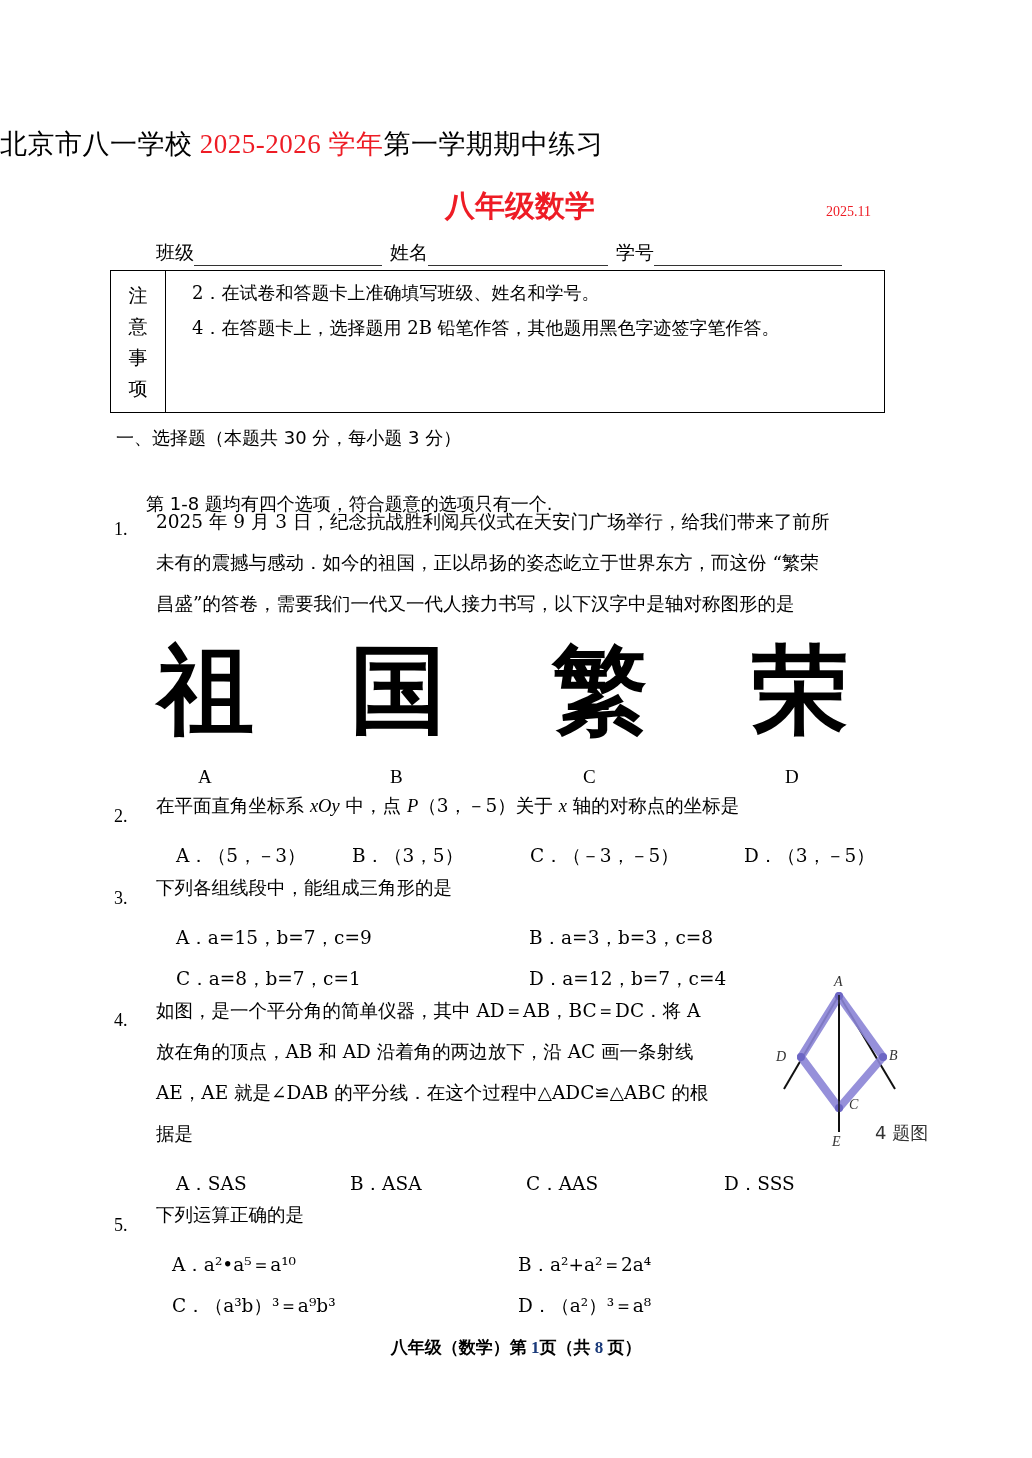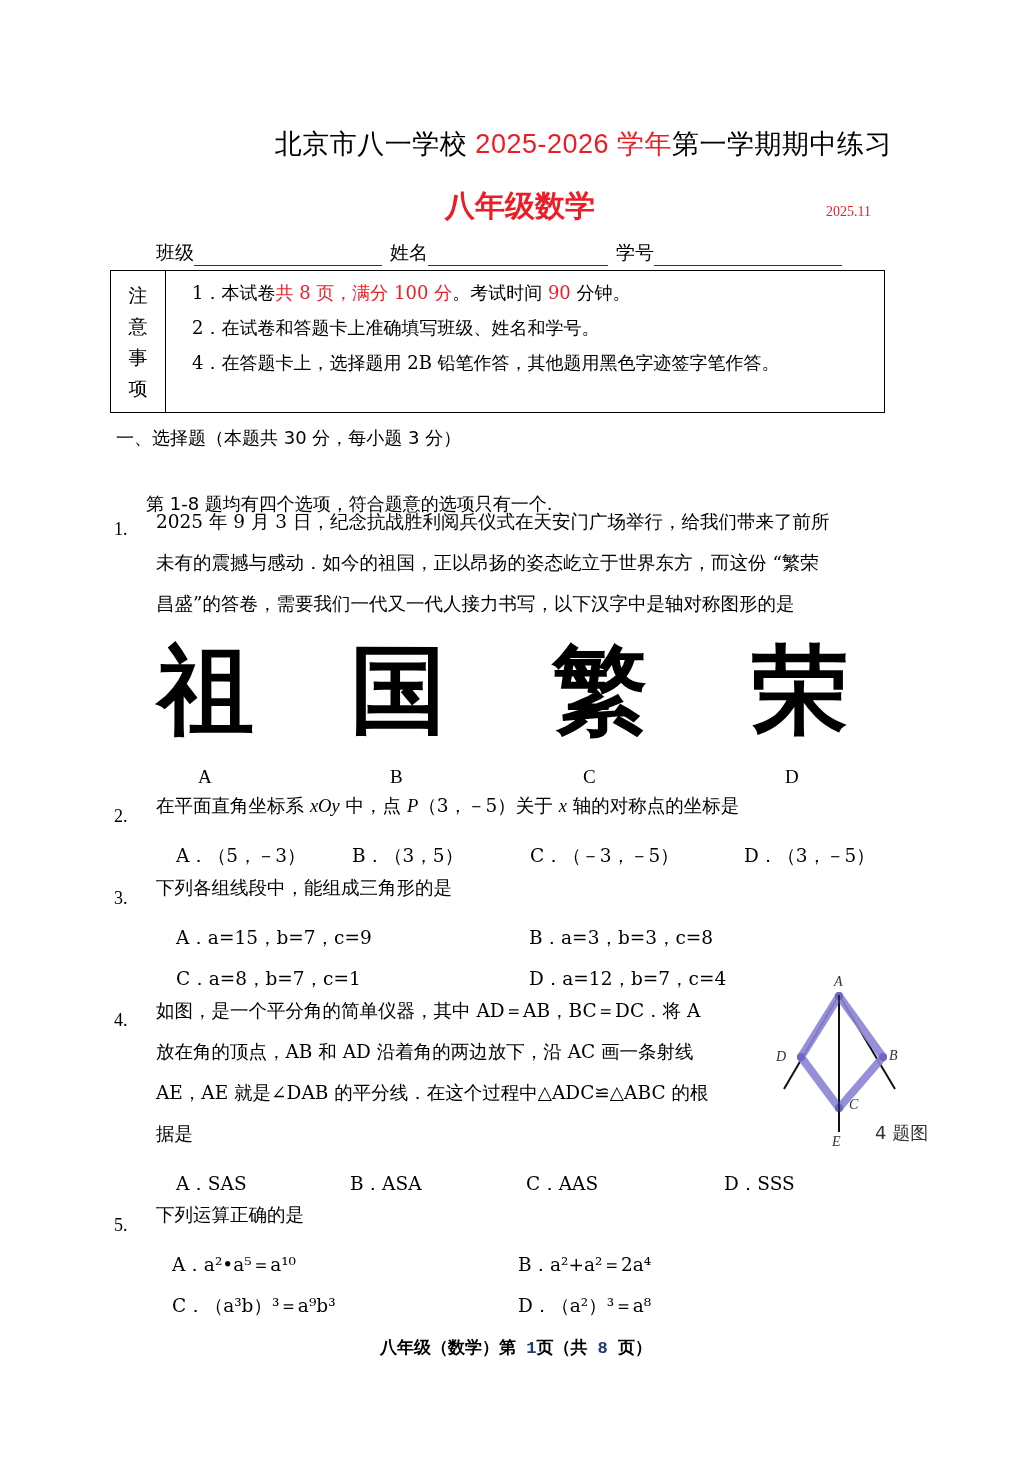--- a/index.html
+++ b/index.html
@@ -1,21 +1,21 @@
 <!DOCTYPE html>
 <html><head>
 <meta charset="utf-8">
 <style>
   html, body { margin: 0; padding: 0; background: #ffffff; }
   body { width: 1032px; height: 1458px; position: relative; overflow: hidden;
          font-family: "DejaVu Serif", "Liberation Serif", serif; color: #000; }
   .abs { position: absolute; }
   .red { color: #ee1c25; }
-  .title { left: 0; width: 892px; top: 126px; text-align: right;
-           font-family: Liberation Sans, sans-serif;
+  .title { left: 0; width: 892px; top: 126px; text-align: left;
+           font-family: Liberation Serif, serif;
            font-size: 27px; letter-spacing: 0.5px; }
   .subtitle { left: 0; width: 1040px; top: 186px; text-align: center;
               font-family: "DejaVu Sans", "Liberation Sans", sans-serif;
               font-size: 30px; font-weight: bold; color: #ee1c25; }
   .date { left: 826px; top: 204px; font-family: Liberation Serif, serif; font-size: 14px; color: #ee1c25; }
   .info-line { left: 156px; top: 240px; font-size: 19px; display: flex; align-items: flex-end; }
   .info-line .blank { display: inline-block; border-bottom: 1px solid #333; height: 20px; margin-right: 8px; }
   .notice { left: 110px; top: 270px; width: 773px; height: 141px; border: 1.5px solid #000; display: flex; }
   .notice .side { width: 54px; border-right: 1.5px solid #000; display: flex; flex-direction: column;
                   align-items: center; justify-content: center; font-family: "DejaVu Sans", sans-serif; font-size: 19px; line-height: 31px; }
@@ -23,21 +23,21 @@
   .notice .items div { height: 35px; line-height: 35px; white-space: nowrap; }
   .section { left: 116px; top: 426px; font-size: 18px; font-family: "DejaVu Sans", sans-serif; }
   .intro { left: 146px; top: 492px; font-size: 18px; font-family: "DejaVu Sans", sans-serif; }
   .q { font-size: 18.5px; line-height: 41px; }
   .qnum { position: absolute; left: 114px; font-family: "Liberation Serif", serif; font-size: 18px; }
   .qtext { position: absolute; left: 156px; white-space: nowrap; }
   .opt { position: absolute; white-space: nowrap; font-size: 18.5px; }
   i { font-family: "Liberation Serif", serif; font-style: italic; text-align: right; }
   .bigchar { position: absolute; top: 635px; font-family: "DejaVu Sans", sans-serif; font-size: 96px; font-weight: bold; line-height: 110px; }
   .charlabel { position: absolute; top: 756px; font-family: "Liberation Serif", serif; font-size: 19px; }
-  .footer { left: 0; width: 1032px; top: 1336px; text-align: center; font-size: 17px; font-weight: bold; font-family: Liberation Mono, monospace; }
+  .footer { left: 0; width: 1032px; top: 1336px; text-align: center; font-size: 17px; font-weight: bold; font-family: Liberation Serif, serif; }
   .footer .num { color: #1a3a7a; }
 </style>
 </head>
 <body>
 
 <div class="abs title">
   <span>北京市八一学校</span>
   <span class="red">2025-2026</span>
   <span class="red">学年</span><span>第一学期期中练习</span>
 </div>
@@ -54,23 +54,20 @@
 </div>
 
 <div class="abs notice">
   <div class="side">
     <span>注</span>
     <span>意</span>
     <span>事</span>
     <span>项</span>
   </div>
   <div class="items">
-    <div>
-      <span>1．</span><span>本试卷</span><span class="red">共 8 页，满分 100 分</span><span>。考试时间 </span><span class="red">90</span><span> 分钟。</span>
-    </div>
     <div>
       <span>2．</span><span>在试卷和答题卡上准确填写班级、姓名和学号。</span>
     </div>
     <div>
       <span>4．</span><span>在答题卡上，选择题用 2B 铅笔作答，其他题用黑色字迹签字笔作答。</span>
     </div>
   </div>
 </div>
 
 <div class="abs section">一、选择题（本题共 30 分，每小题 3 分）</div>

